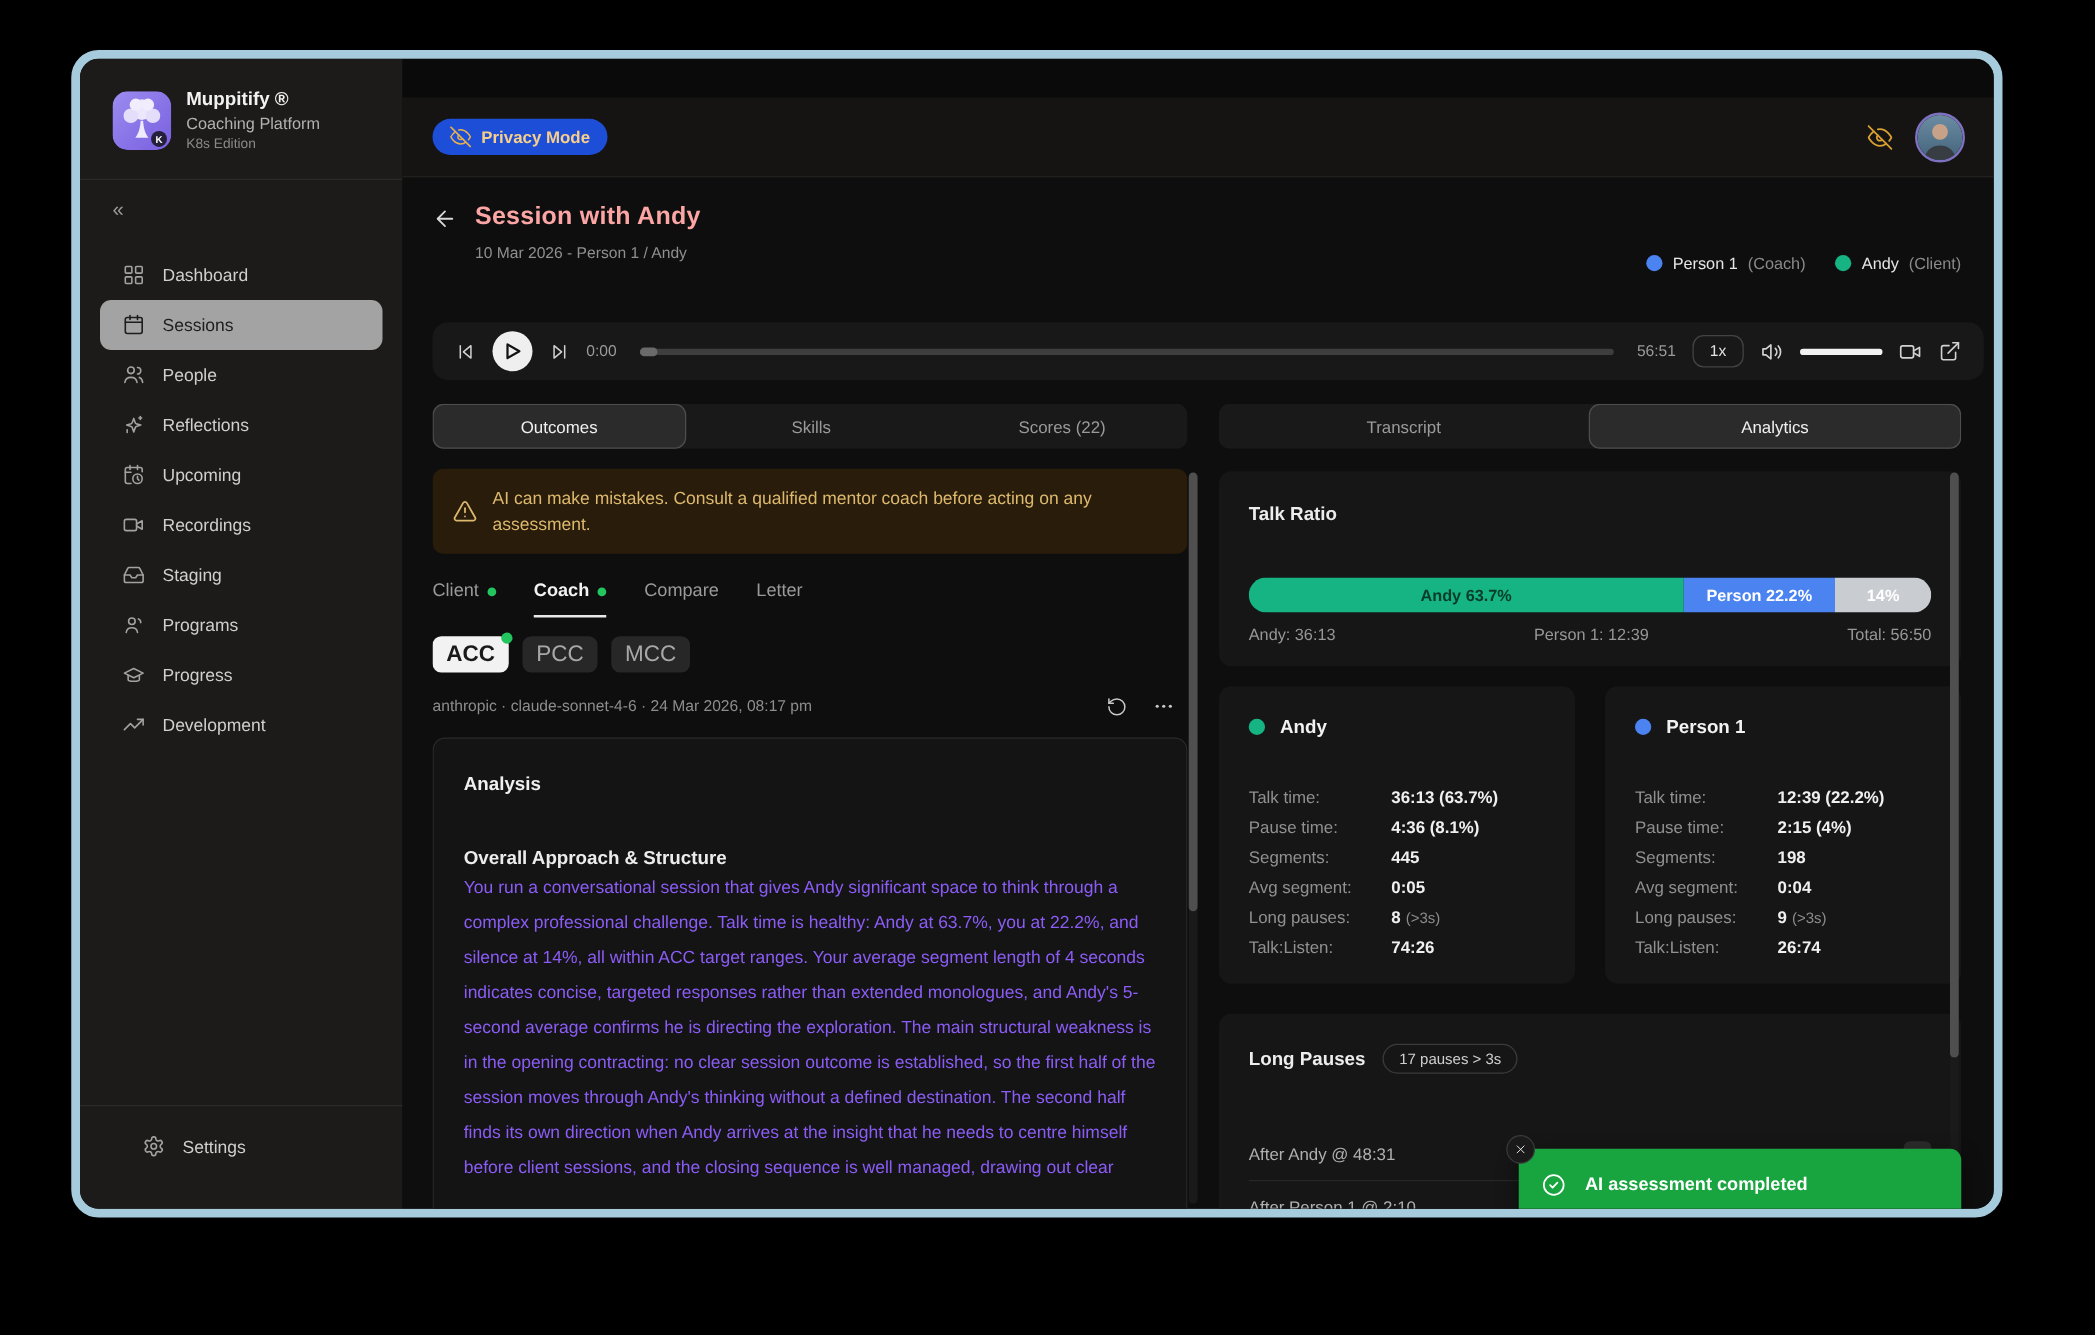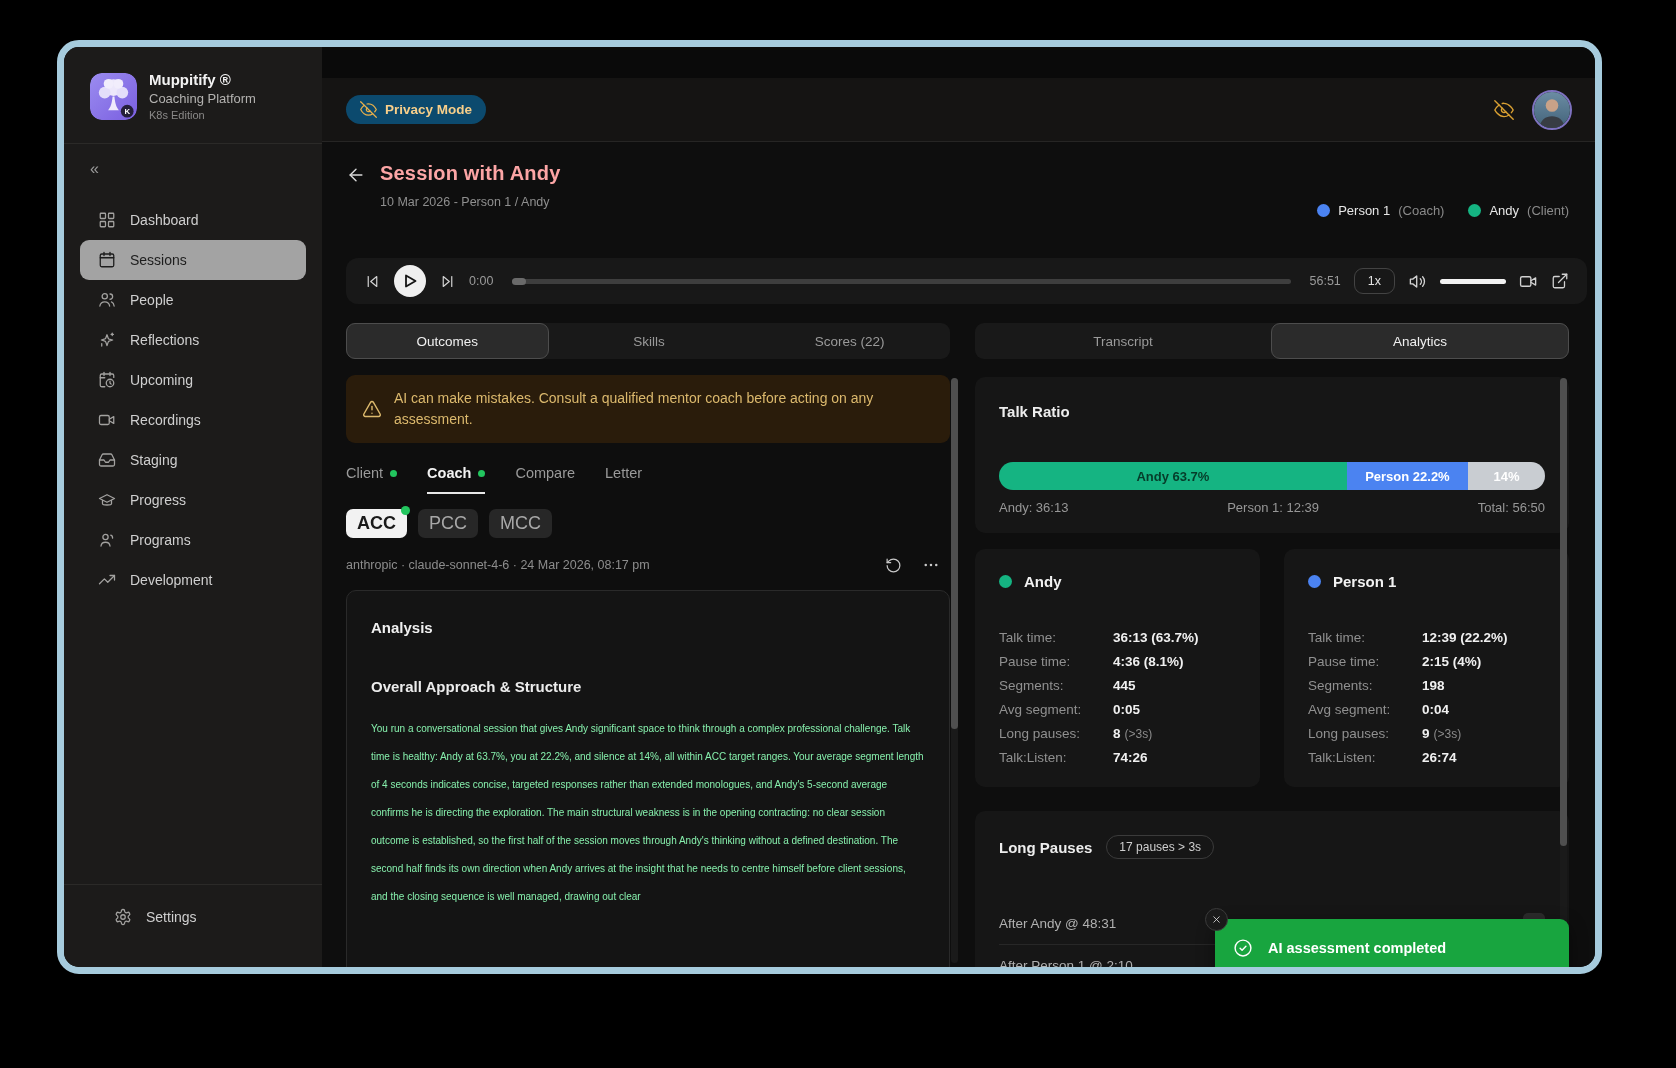--- a/index.html
+++ b/index.html
@@ -22,21 +22,21 @@
   .nav-item.active { background:#a3a3a3; color:#1d1d1d; font-weight:500; }
   .nav-item.active svg { color:#1d1d1d; }
   .side-spacer { flex:1; }
   .side-footer { border-top:1px solid #2b2a28; padding:12px 16px 30px; }
 
   
   .main { position:absolute; left:258px; right:0; top:0; bottom:0; }
   .top-strip { position:absolute; left:0; right:0; top:0; height:31px; background:#0a0a0a; }
   .header-bar { position:absolute; left:0; right:0; top:31px; height:64px; background:#151413; border-bottom:1px solid #262524;
                 display:flex; align-items:center; padding:0 23px 0 24px; }
-  .privacy-pill { display:flex; align-items:center; gap:8px; background:#0c4a6e; color:#f8cf8a; border-radius:15px;
+  .privacy-pill { display:flex; align-items:center; gap:8px; background:#1d4ed8; color:#f8cf8a; border-radius:15px;
                   padding:6px 14px; font-size:13.5px; font-weight:600; }
   .privacy-pill svg { color:#eab04a; }
   .hdr-right { margin-left:auto; display:flex; align-items:center; gap:18px; }
   .eye-btn { color:#d9a032; display:flex; }
   .avatar { width:40px; height:40px; border-radius:50%; border:2px solid #7e72c0; overflow:hidden; }
 
   
   .content { position:absolute; left:0; right:0; top:95px; bottom:0; background:#0e0e0e; }
   .session-head { position:absolute; top:20px; left:24px; display:flex; align-items:flex-start; gap:14px; }
   .back-btn { color:#d8d8d8; margin-top:3px; display:flex; }
@@ -82,21 +82,21 @@
   .lvl.active { background:#f2f2f2; color:#1a1a1a; font-weight:600; }
   .lvl-dot { position:absolute; top:-3px; right:-3px; width:9px; height:9px; border-radius:50%; background:#22c55e; }
 
   .meta-row { margin-top:18px; display:flex; align-items:center; font-size:12.5px; color:#8d8d8d; }
   .meta-icons { margin-left:auto; display:flex; gap:20px; margin-right:10px; color:#c9c9c9; align-items:center; }
 
   .analysis-card { margin-top:16px; margin-bottom:-14px; flex:1; background:#141414; border:1px solid #2a2a2a;
                    border-radius:10px; padding:28px 24px; overflow:hidden; }
   .analysis-title { font-size:15px; font-weight:700; color:#f0f0f0; }
   .analysis-sub { margin-top:42px; font-size:15px; font-weight:600; color:#ececec; }
-  .analysis-body { margin-top:20px; font-size:10px; color:#86efac; line-height:28px; }
+  .analysis-body { margin-top:0; font-size:14px; color:#8b5cf6; line-height:28px; }
 
   
   .card { background:#161616; border-radius:10px; }
   .talk-card { margin-top:18px; padding:26px 24px 18px; flex:0 0 auto; }
   .card-title { font-size:15px; font-weight:600; color:#ededed; }
   .ratio-bar { margin-top:42px; height:28px; border-radius:14px; overflow:hidden; display:flex; }
   .ratio-seg { display:flex; align-items:center; justify-content:center; font-size:13px; font-weight:600; color:#fff; }
   .ratio-seg:first-child { color:rgba(0,20,12,.75); }
   .ratio-footer { margin-top:10px; display:flex; justify-content:space-between; font-size:13px; color:#979797; }
 
@@ -225,32 +225,32 @@
       </div>
       <div class="nav-item">
         <svg class="ic" width="18" height="18" viewBox="0 0 24 24">
             <polyline points="22 12 16 12 14 15 10 15 8 12 2 12"></polyline>
             <path d="M5.45 5.11 2 12v6a2 2 0 0 0 2 2h16a2 2 0 0 0 2-2v-6l-3.45-6.89A2 2 0 0 0 16.76 4H7.24a2 2 0 0 0-1.79 1.11z"></path>
           </svg>
         <span>Staging</span>
       </div>
       <div class="nav-item">
         <svg class="ic" width="18" height="18" viewBox="0 0 24 24">
-            <path d="M22 10 12 5 2 10l10 5 10-5Z"></path>
-            <path d="M6 12.5V17c0 2.2 12 2.2 12 0v-4.5"></path>
-          </svg>
-        <span>Progress</span>
-      </div>
-      <div class="nav-item">
-        <svg class="ic" width="18" height="18" viewBox="0 0 24 24">
             <circle cx="10" cy="8" r="3.5"></circle>
             <path d="M4 20c.4-3.2 2.6-5 6-5s5.6 1.8 6 5"></path>
             <path d="M17 5.5c1.8.6 2.6 2 2.4 4"></path>
           </svg>
         <span>Programs</span>
+      </div>
+      <div class="nav-item">
+        <svg class="ic" width="18" height="18" viewBox="0 0 24 24">
+            <path d="M22 10 12 5 2 10l10 5 10-5Z"></path>
+            <path d="M6 12.5V17c0 2.2 12 2.2 12 0v-4.5"></path>
+          </svg>
+        <span>Progress</span>
       </div>
       <div class="nav-item">
         <svg class="ic" width="18" height="18" viewBox="0 0 24 24">
             <polyline points="2 17 8.5 10.5 13 15 22 6"></polyline>
             <polyline points="16 6 22 6 22 12"></polyline>
           </svg>
         <span>Development</span>
       </div>
     </div>
 

